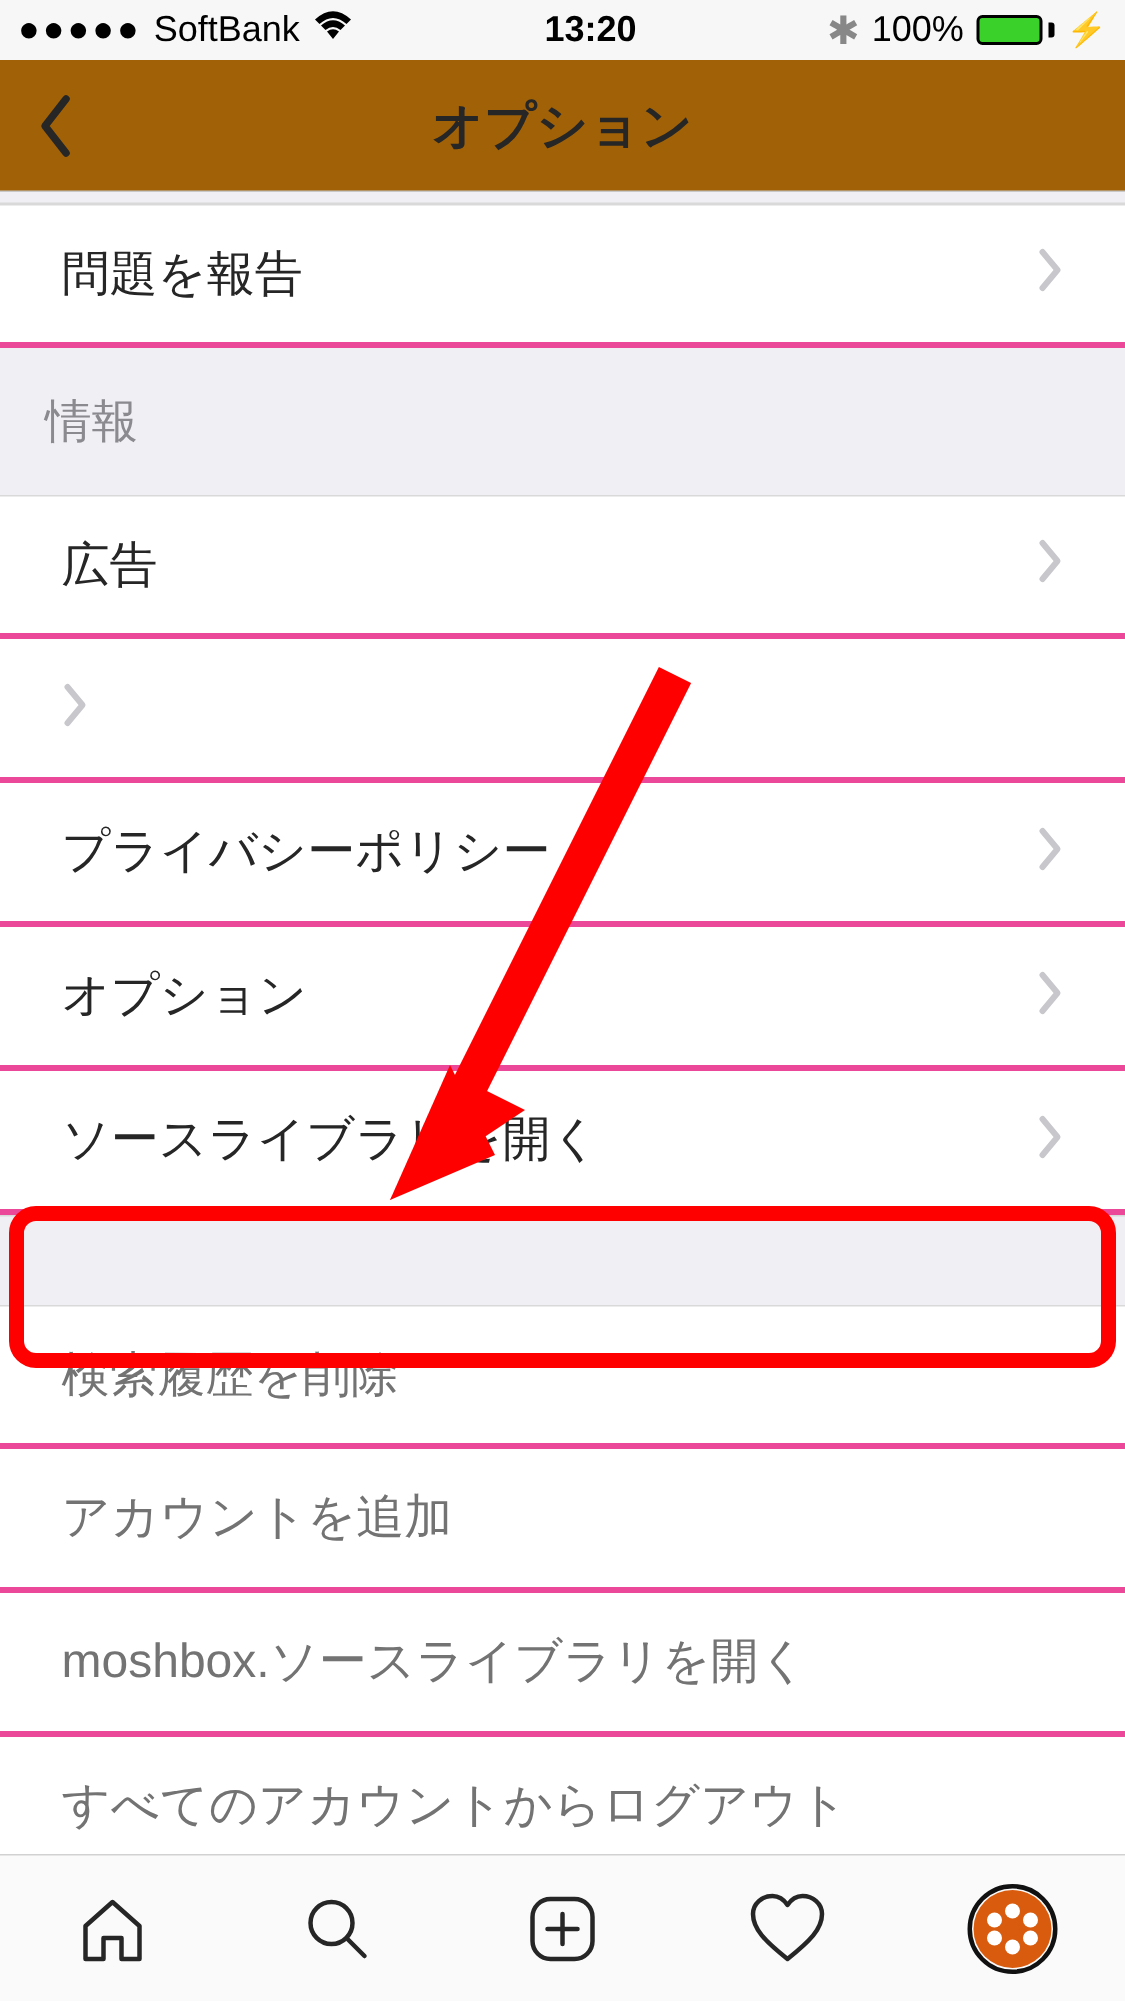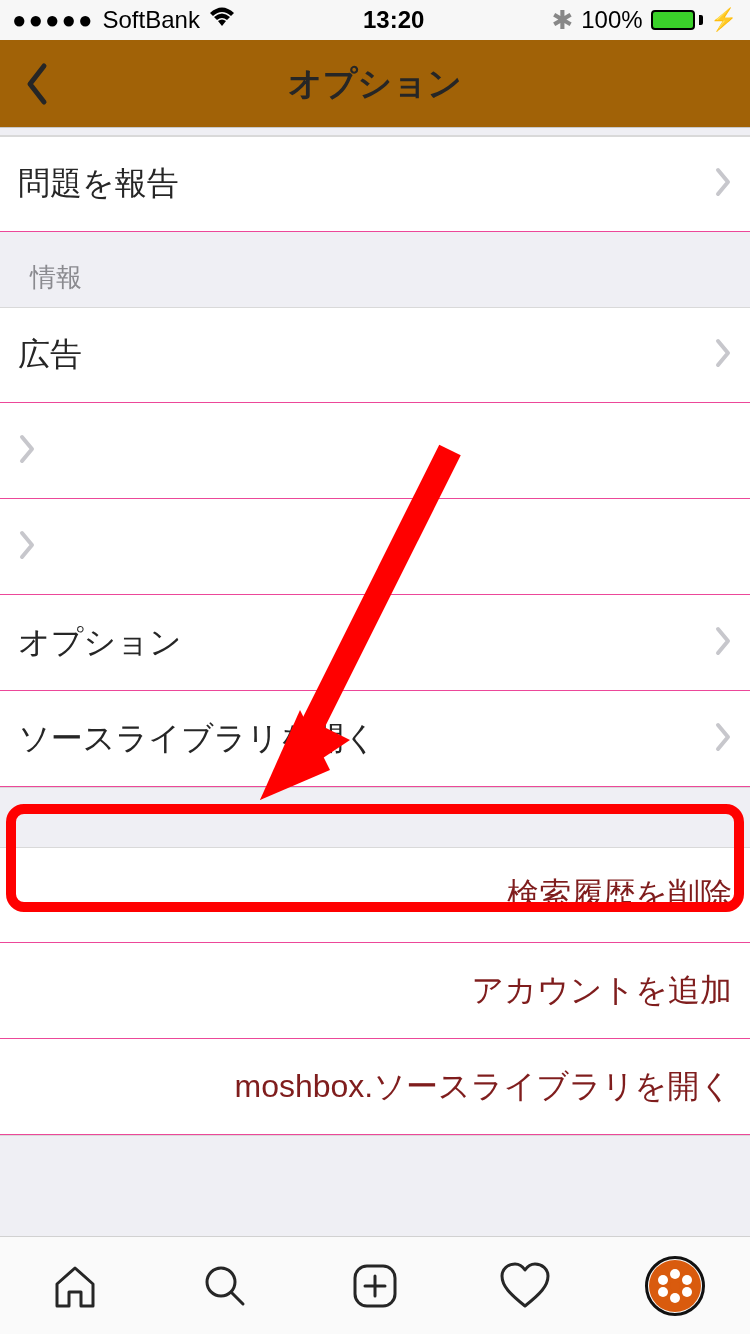--- a/index.html
+++ b/index.html
@@ -16,27 +16,27 @@
   .charge { font-size:22px; }
 
   
   .nav { height: 88px; background: #a16207; border-bottom: 1px solid #c8c8c8; display: flex; align-items: center; position: relative; }
   .nav .back { position: absolute; left: 8px; top: 0; bottom: 0; display:flex; align-items:center; padding:0 16px;}
   .nav .title { flex:1; text-align:center; font-size: 34px; font-weight:600; color:#262626; }
 
   .content { flex:1; overflow:hidden; background:#efeff4; }
 
   .group-top { height: 8px; background:#efeff4; border-bottom:1px solid #d9d9d9;}
-  .section-header { padding: 28px 30px 12px; font-size: 26px; color:#8a8a8f; background:#efeff4; }
+  .section-header { padding: 28px 30px 28px; font-size: 31px; color:#8a8a8f; background:#efeff4; }
 
-  .row { background:#fff; height: 96px; display:flex; align-items:center; padding: 0 18px; position:relative; border-bottom: 1px solid #ec4899; }
+  .row { background:#fff; height: 96px; display:flex; align-items:center; padding: 0 41px; position:relative; border-bottom: 4px solid #ec4899; }
   .row:first-of-type { border-top:1px solid #d9d9d9; }
   .row-label { font-size: 32px; color:#262626; flex:1; }
   .row .chev { color:#c7c7cc; }
-  .row.action .row-label { color:#7f1d1d;text-align:right; }
+  .row.action .row-label { color:#737373; }
   .section-gap { height: 60px; background:#efeff4; border-top:1px solid #d9d9d9; }
   .section-start { border-top:1px solid #d9d9d9; }
 
   
   .highlight-box { position:absolute; border:10px solid #ff0000; border-radius:18px; left:6px; right:6px; top:804px; height:108px; pointer-events:none; }
   .arrow { position:absolute; left:260px; top:440px; pointer-events:none; }
 
   
   .tabbar { height: 98px; background:#fafafa; border-top:1px solid #d1d1d1; display:flex; align-items:center; justify-content:space-around; }
   .tabbar .tab { flex:1; display:flex; align-items:center; justify-content:center; height:100%; }
@@ -102,20 +102,21 @@
       <span class="chev"><svg class="chev-svg" viewBox="0 0 18 30">
             <polyline points="4,3 14,15 4,27" fill="none" stroke="#c7c7cc" stroke-width="4" stroke-linecap="round" stroke-linejoin="round"></polyline>
           </svg></span>
     </div>
     <div class="row">
       <span class="chev"><svg class="chev-svg" viewBox="0 0 18 30">
             <polyline points="4,3 14,15 4,27" fill="none" stroke="#c7c7cc" stroke-width="4" stroke-linecap="round" stroke-linejoin="round"></polyline>
           </svg></span>
     </div>
     <div class="row">
+      <span class="row-label">プライバシーポリシー</span>
       <span class="chev"><svg class="chev-svg" viewBox="0 0 18 30">
             <polyline points="4,3 14,15 4,27" fill="none" stroke="#c7c7cc" stroke-width="4" stroke-linecap="round" stroke-linejoin="round"></polyline>
           </svg></span>
     </div>
     <div class="row">
       <span class="row-label">オプション</span>
       <span class="chev"><svg class="chev-svg" viewBox="0 0 18 30">
             <polyline points="4,3 14,15 4,27" fill="none" stroke="#c7c7cc" stroke-width="4" stroke-linecap="round" stroke-linejoin="round"></polyline>
           </svg></span>
     </div>
@@ -129,20 +130,23 @@
     <div class="section-gap"></div>
 
     <div class="row action section-start">
       <span class="row-label">検索履歴を削除</span>
     </div>
     <div class="row action">
       <span class="row-label">アカウントを追加</span>
     </div>
     <div class="row action">
       <span class="row-label">moshbox.ソースライブラリを開く</span>
+    </div>
+    <div class="row action">
+      <span class="row-label">すべてのアカウントからログアウト</span>
     </div>
     <div style="border-top:1px solid #d9d9d9; height:40px;"></div>
 
   </div>
 
   <svg class="arrow" width="220" height="400" viewBox="0 0 220 400">
     <line x1="190" y1="10" x2="40" y2="310" stroke="#ff0000" stroke-width="24"></line>
     <polygon points="0,360 90,300 50,280" fill="#ff0000"></polygon>
     <polygon points="0,360 70,330 40,270" fill="#ff0000"></polygon>
   </svg>

